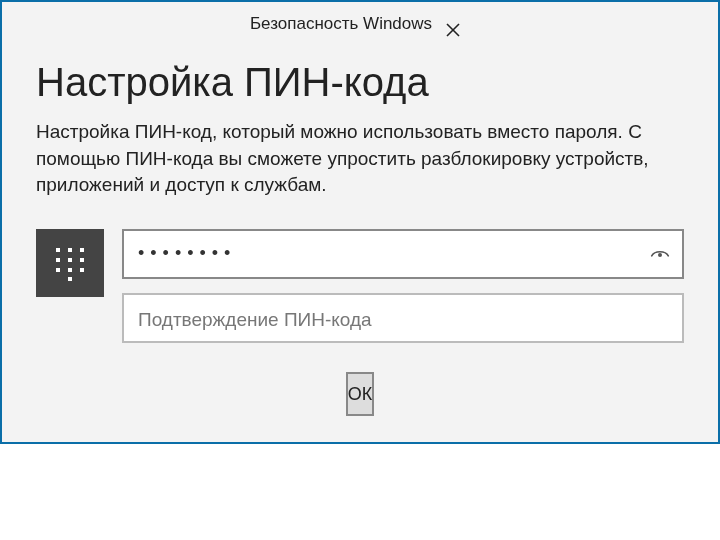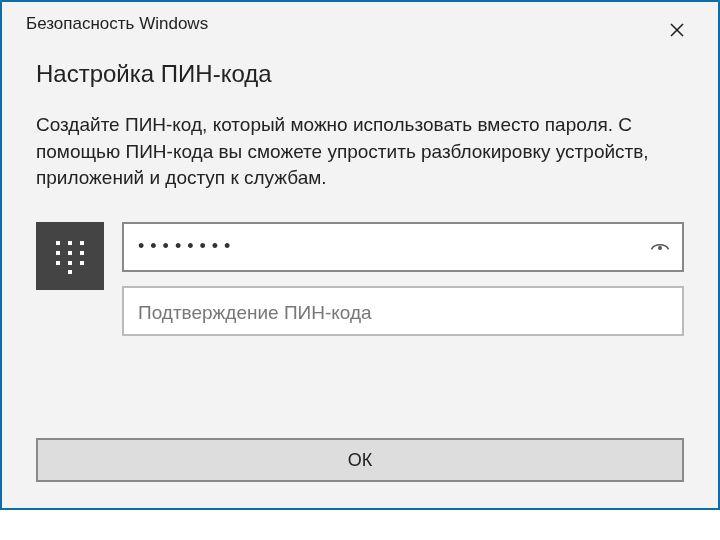--- a/index.html
+++ b/index.html
@@ -9,26 +9,27 @@
     }
     body {
       font-family: "Segoe UI", Tahoma, sans-serif;
       background: #fff;
       width: 720px;
       height: 540px;
       overflow: hidden;
     }
     .dialog {
       width: 720px;
-      height: 510px;
+      height: 444px;
       border: 2px solid #0a6ea8;
       background: #f3f3f3;
       position: relative;
       display: flex;
       flex-direction: column;
+      align-items: center;
     }
     .titlebar {
       display: flex;
       justify-content: space-between;
       align-items: flex-start;
       padding: 12px 20px 0 24px;
     }
     .title-text {
       font-size: 17px;
       color: #222;
@@ -45,24 +46,24 @@
     }
     .close-btn svg {
       width: 14px;
       height: 14px;
     }
     .content {
       padding: 14px 34px 0 34px;
       flex: 1;
     }
     .heading {
-      font-size: 24px;
+      font-size: 40px;
       font-weight: 400;
       color: #222;
-      margin-bottom: 24px;
+      margin-bottom: 14px;
     }
     .description {
       font-size: 19px;
       line-height: 1.4;
       color: #222;
       margin-bottom: 30px;
     }
     .pin-area {
       display: flex;
       gap: 18px;
@@ -159,21 +160,21 @@
     <button class="close-btn">
       <svg viewBox="0 0 14 14">
         <line x1="1" y1="1" x2="13" y2="13" stroke="#222" stroke-width="1.6"></line>
         <line x1="13" y1="1" x2="1" y2="13" stroke="#222" stroke-width="1.6"></line>
       </svg>
     </button>
   </div>
 
   <div class="content">
     <h1 class="heading">Настройка ПИН-кода</h1>
-    <p class="description">Создайте ПИН-код, который можно использовать вместо пароля. С помощью ПИН-кода вы сможете упростить разблокировку устройств, приложений и доступ к службам.</p>
+    <p class="description">Настройка ПИН-код, который можно использовать вместо пароля. С помощью ПИН-кода вы сможете упростить разблокировку устройств, приложений и доступ к службам.</p>
 
     <div class="pin-area">
       <div class="keypad-icon">
         <svg viewBox="0 0 36 36">
           <g fill="#fff">
             <rect x="4" y="3" width="4" height="4"></rect>
             <rect x="16" y="3" width="4" height="4"></rect>
             <rect x="28" y="3" width="4" height="4"></rect>
             <rect x="4" y="13" width="4" height="4"></rect>
             <rect x="16" y="13" width="4" height="4"></rect>

